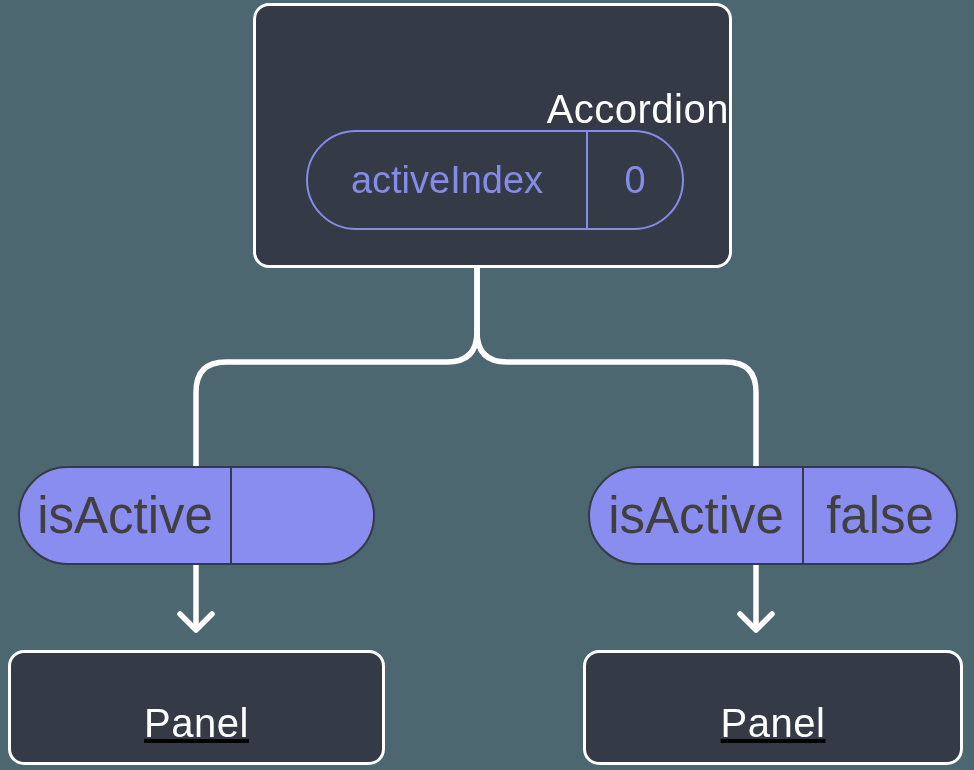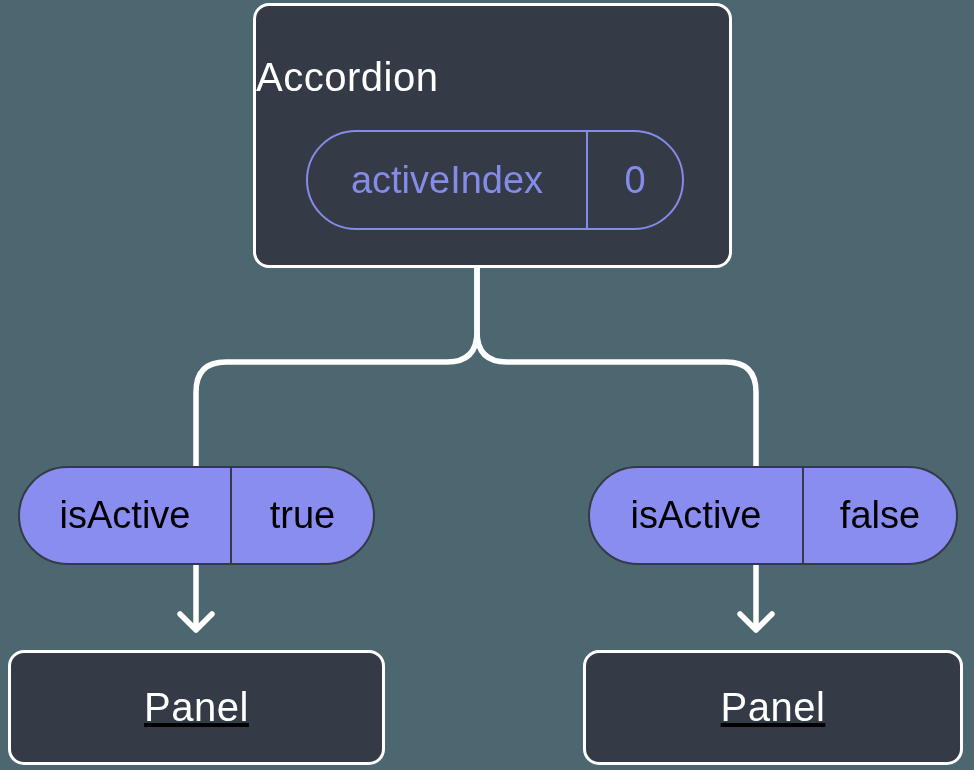--- a/index.html
+++ b/index.html
@@ -22,21 +22,22 @@
     border:3px solid #FFFFFF;
     border-radius:16px;
     box-sizing:border-box;
     z-index:2;
   }
   .node-title{
     color:#FFFFFF;
     font-size:40px;
     font-weight:500;
     letter-spacing:0.5px;
-    text-align:left;
+    text-align:right;
+    margin-top:32px;
   }
   .root-node{left:253px;top:3px;width:479px;height:265px;}
   .root-node .node-title{position:absolute;left:0;right:0;top:50px;line-height:42px;}
 
   
   .state-pill{
     position:absolute;left:50px;top:114px;width:378px;height:100px;
     border:2.5px solid #858CE8;
     border-radius:50px;
     box-sizing:border-box;
@@ -55,21 +56,21 @@
     height:99px;
     background:#8A8DF0;
     border:2.5px solid #343A46;
     border-radius:50px;
     box-sizing:border-box;
     display:flex;align-items:stretch;
     z-index:2;
   }
   .prop-pill .cell{
     display:flex;align-items:center;justify-content:center;
-    color:#000000;font-size:38px;font-weight:400;
+    color:#404040;font-size:51px;font-weight:400;
   }
   .prop-pill .cell.name{border-right:2.5px solid #343A46;}
   .prop-pill.left{left:18px;top:466px;width:357px;}
   .prop-pill.left .cell.name{width:210px;}
   .prop-pill.left .cell.value{flex:1;}
   .prop-pill.right{left:588px;top:466px;width:370px;}
   .prop-pill.right .cell.name{width:212px;}
   .prop-pill.right .cell.value{flex:1;}
 
   
@@ -94,21 +95,20 @@
   <div class="node root-node">
     <div class="node-title">Accordion</div>
     <div class="state-pill">
       <div class="cell name">activeIndex</div>
       <div class="cell value">0</div>
     </div>
   </div>
 
   <div class="prop-pill left">
     <div class="cell name">isActive</div>
-    <div class="cell value">true</div>
   </div>
 
   <div class="prop-pill right">
     <div class="cell name">isActive</div>
     <div class="cell value">false</div>
   </div>
 
   <div class="node panel-node left">
     <div class="node-title">Panel</div>
   </div>

